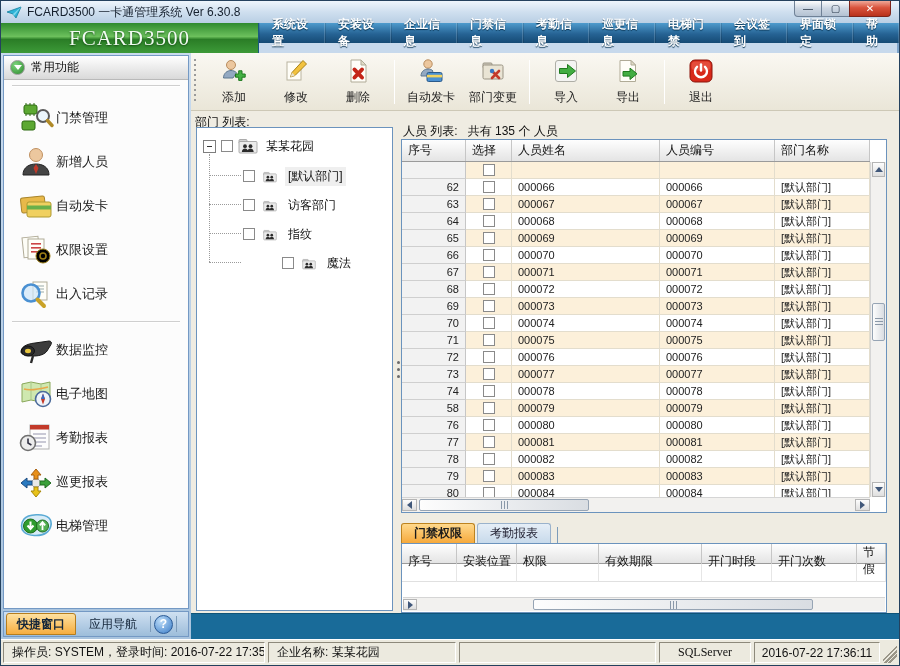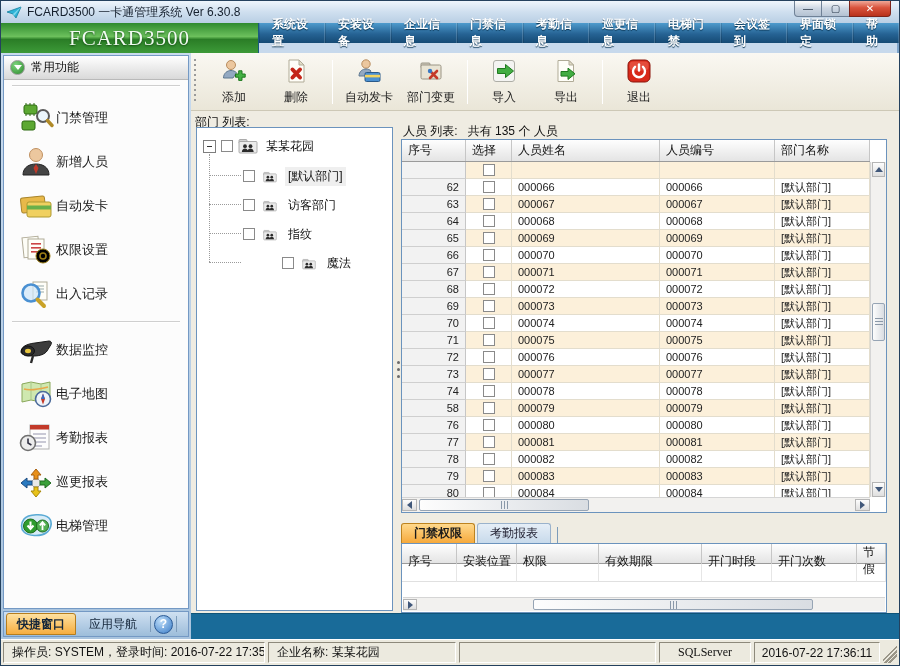--- a/index.html
+++ b/index.html
@@ -318,20 +318,28 @@
       <div class="tbtn">
             <span><svg viewBox="0 0 26 26">
                 <circle cx="10" cy="7" r="4.5" fill="#ecc79e" stroke="#b98d5f"></circle>
                 <path d="M2.5 20c0-5 4-7.5 7.5-7.5 2.2 0 4.2.8 5.5 2.2L12 20z" fill="#93a9c2" stroke="#5f7890"></path>
                 <path d="M16.5 17h3.2v-3.2h3.3V17h3.2v3.2H23v3.2h-3.3v-3.2h-3.2z" fill="#44b044" stroke="#1f7a1f" transform="translate(-2,-1)"></path>
               </svg></span>
             <span>添加</span>
           </div>
           <div class="tbtn">
             <span><svg viewBox="0 0 26 26">
+                <rect x="4" y="4" width="14" height="18" fill="#fffef8" stroke="#b9b4a0"></rect>
+                <path d="M20 2.5l3.5 3.5L12 17.5 7.5 19 9 14.5z" fill="#f2c23e" stroke="#a9821a"></path>
+                <path d="M9 14.5l3 3L7.5 19z" fill="#e8e0c8"></path>
+              </svg></span>
+            <span>修改</span>
+          </div>
+          <div class="tbtn">
+            <span><svg viewBox="0 0 26 26">
                 <path d="M6 2h10l5 5v17H6z" fill="#fffef8" stroke="#b0ab97"></path>
                 <path d="M16 2l5 5h-5z" fill="#e2ddc8" stroke="#b0ab97"></path>
                 <g stroke="#c42518" stroke-width="4" stroke-linecap="round">
                   <path d="M9.5 11.5l7.5 8M17 11.5l-7.5 8"></path>
                 </g>
               </svg></span>
             <span>删除</span>
           </div>
           <div class="tsep"></div>
           <div class="tbtn">

